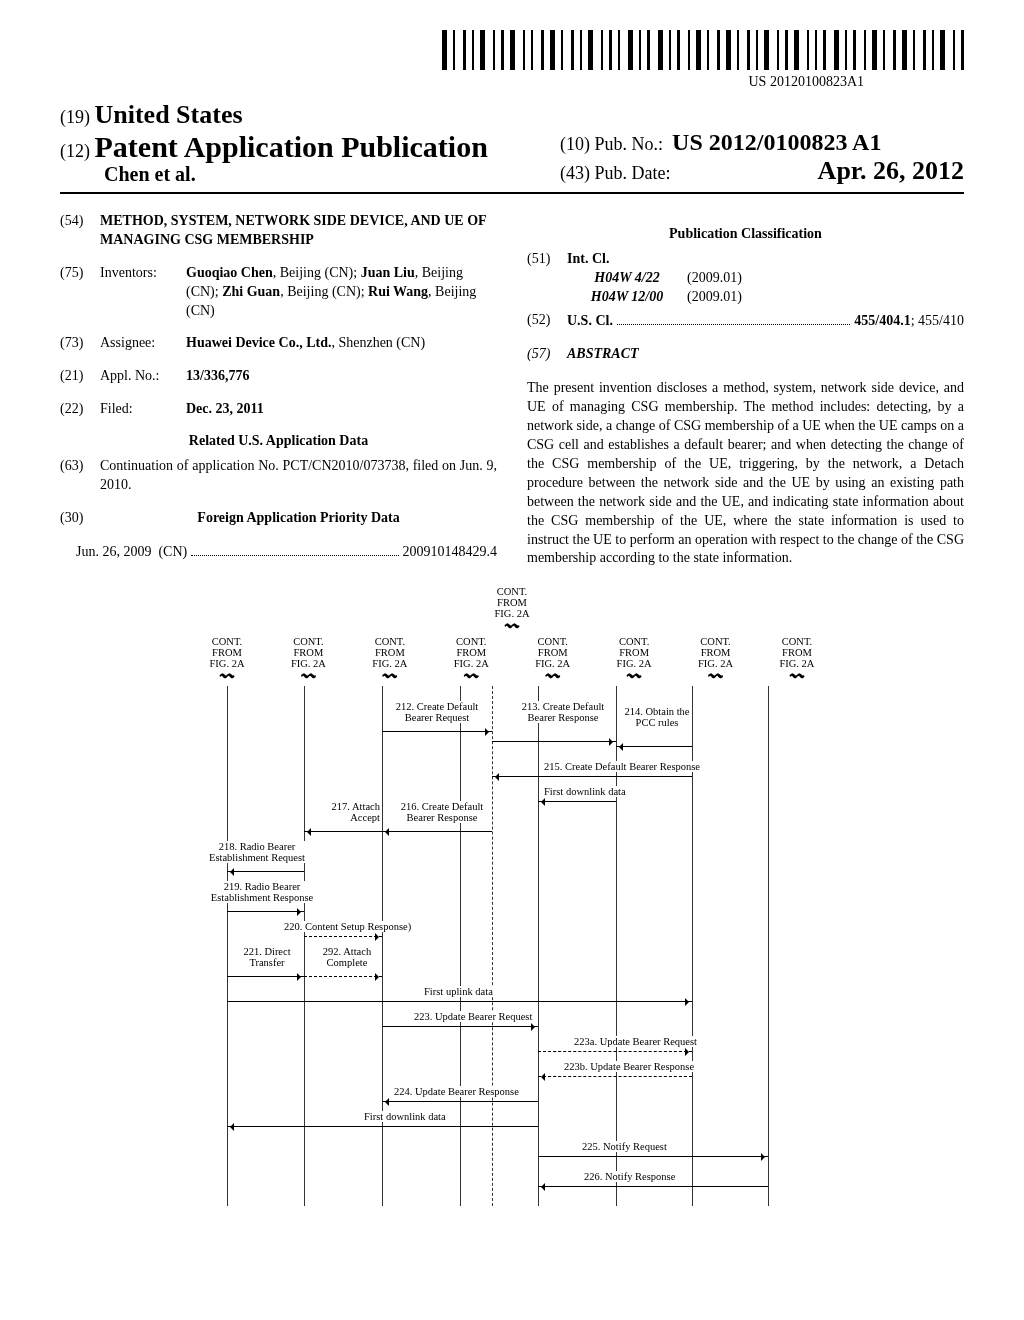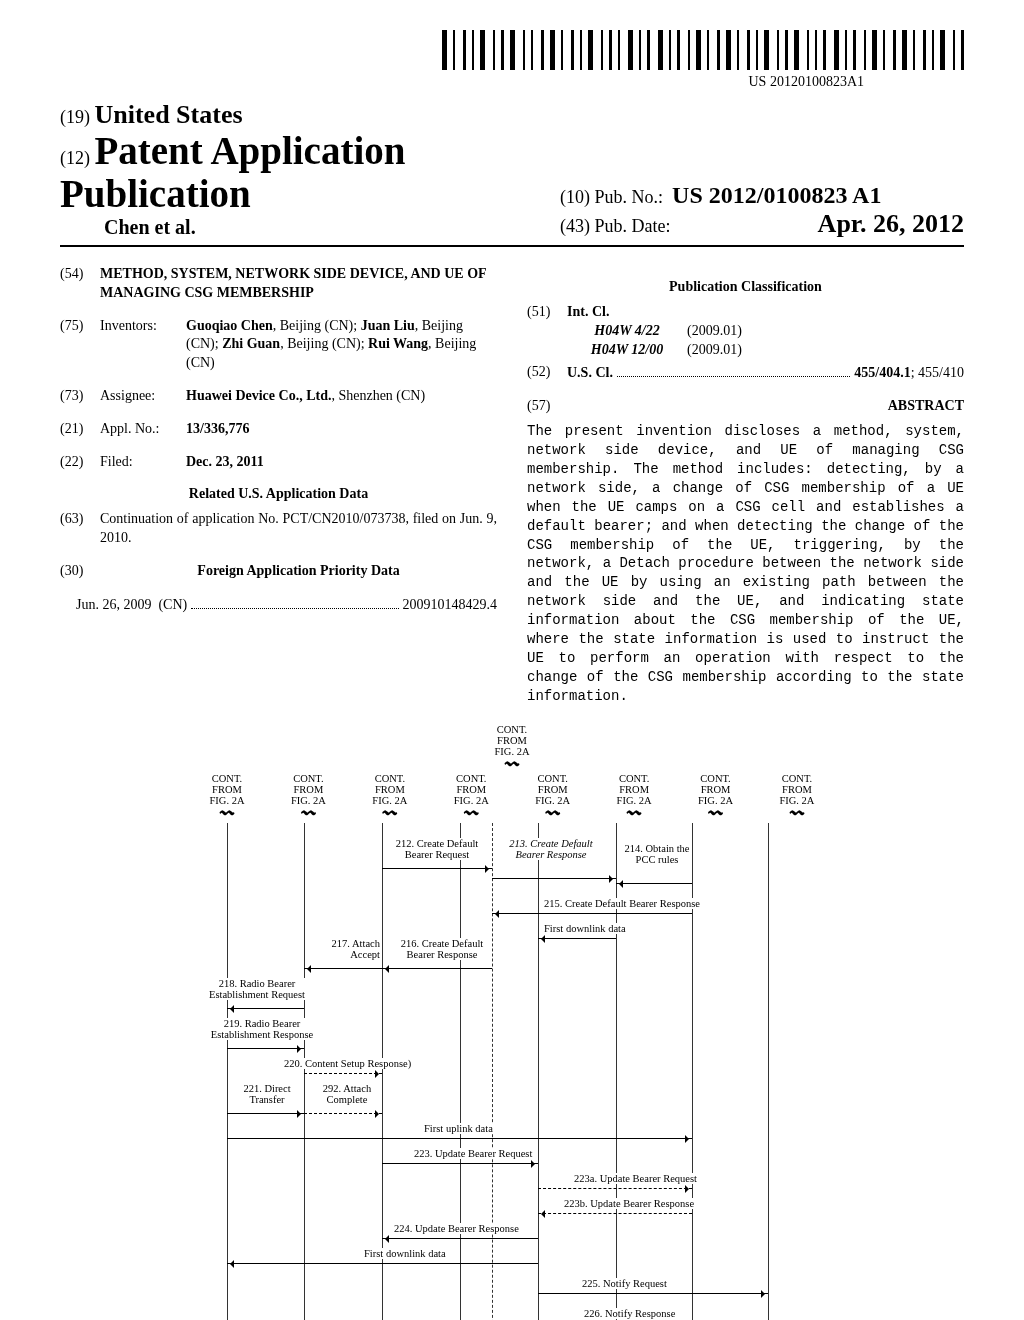--- a/index.html
+++ b/index.html
@@ -54,21 +54,21 @@
   }
   .country-line .big {
     font-size: 26px;
     font-weight: bold;
   }
   .pub-type-line {
     font-size: 18px;
     line-height: 1.1;
   }
   .pub-type-line .big {
-    font-size: 39px;
+    font-size: 30px;
     font-weight: bold;
   }
   .authors-line {
     font-size: 20px;
     font-weight: bold;
     margin-left: 44px;
   }
 
   .pubnum-line {
     font-size: 18px;
@@ -132,22 +132,21 @@
     margin: 0 4px;
     height: 1em;
   }
 
   .intcl-row { display:flex; }
   .intcl-row .class { flex: 0 0 120px; font-style: italic; font-weight: bold; text-align: center; }
 
   .abstract {
     text-align: justify;
     line-height: 1.35;
-    margin-top: 6px;
-    font-family: Liberation Mono, monospace;
+    margin-top: 16px;
   }
 
   
   .figure-wrap {
     margin-top: 18px;
     display: flex;
     justify-content: center;
   }
   .figure {
     width: 640px;
@@ -434,23 +433,23 @@
 
     <div class="field">
       <div class="code">(52)</div>
       <div class="value leader">
         <b>U.S. Cl.</b>
         <span class="fill"></span>
         <span><b>455/404.1</b>; 455/410</span>
       </div>
     </div>
 
-    <div class="field" style="margin-bottom:0;">
+    <div class="field" style="margin-bottom:0;font-style:italic;">
       <div class="code">(57)</div>
-      <div class="value" style="text-align:right;"><b>ABSTRACT</b></div>
+      <div class="value" style="text-align:left;"><b>ABSTRACT</b></div>
     </div>
 
     <div class="abstract">The present invention discloses a method, system, network side device, and UE of managing CSG membership. The method includes: detecting, by a network side, a change of CSG membership of a UE when the UE camps on a CSG cell and establishes a default bearer; and when detecting the change of the CSG membership of the UE, triggering, by the network, a Detach procedure between the network side and the UE by using an existing path between the network side and the UE, and indicating state information about the CSG membership of the UE, where the state information is used to instruct the UE to perform an operation with respect to the change of the CSG membership according to the state information.</div>
   </div>
 </div>
 
 <div class="figure-wrap">
   <div class="figure">
 
     <div style="text-align:center; font-size:10.5px; line-height:1.05; margin-bottom:2px;">
@@ -475,21 +474,21 @@
       <div class="lane-line l3"></div>
       <div class="lane-line lc" style="border-left-style:dashed;"></div>
       <div class="lane-line l4"></div>
       <div class="lane-line l5"></div>
       <div class="lane-line l6"></div>
       <div class="lane-line l7"></div>
 
       <div class="msg" style="left:195px; top:15px; width:100px;">212. Create Default Bearer Request</div>
       <div class="arrow" style="left:190px; width:110px; top:45px;"></div>
 
-      <div class="msg" style="left:314px; top:15px; width:90px;font-style:italic;">213. Create Default Bearer Response</div>
+      <div class="msg" style="left:326px; top:15px; width:90px;">213. Create Default Bearer Response</div>
       <div class="arrow" style="left:300px; width:124px; top:55px;"></div>
 
       <div class="msg" style="left:430px; top:20px; width:70px;">214. Obtain the PCC rules</div>
       <div class="arrow left" style="left:424px; width:76px; top:60px;"></div>
 
       <div class="msg" style="left:350px; top:75px;">215. Create Default Bearer Response</div>
       <div class="arrow left" style="left:300px; width:200px; top:90px;"></div>
 
       <div class="msg" style="left:350px; top:100px;">First downlink data</div>
       <div class="arrow left" style="left:346px; width:78px; top:115px;"></div>

